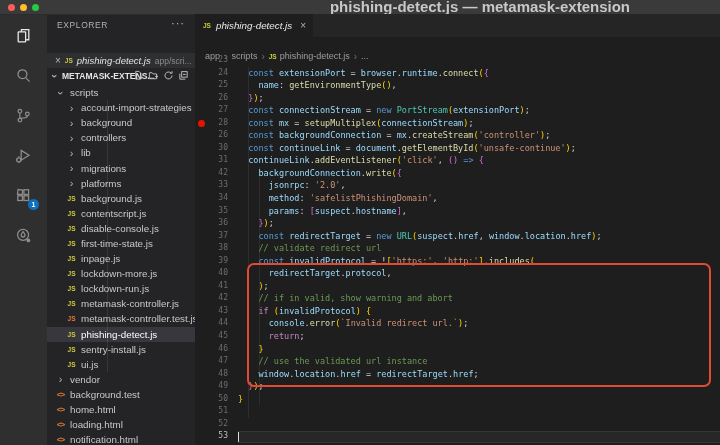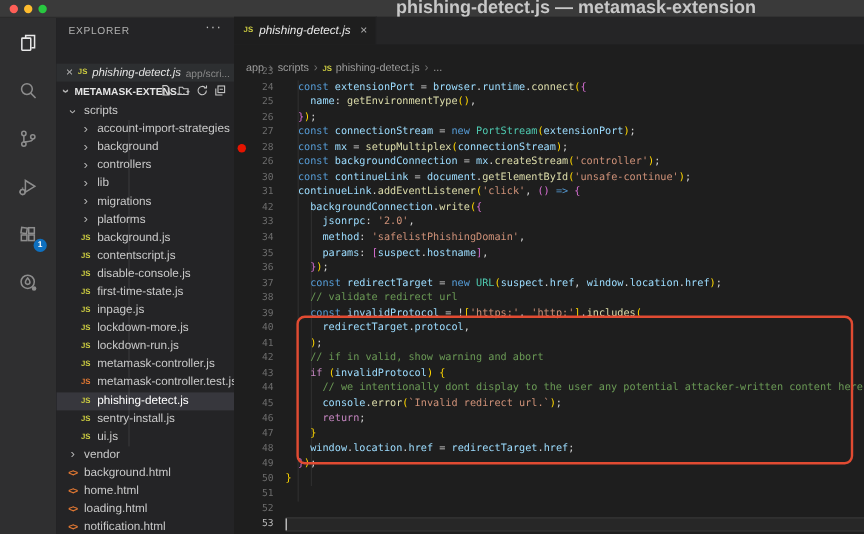--- a/index.html
+++ b/index.html
@@ -243,21 +243,21 @@
         <div class="tree-item" style="padding-left: 19px;">
           <span class="ficon badge-js" style="color:#cbcb41">JS</span>
           <span>ui.js</span>
         </div>
         <div class="tree-item" style="padding-left: 8px;">
           <span class="ficon chev">›</span>
           <span>vendor</span>
         </div>
         <div class="tree-item" style="padding-left: 8px;">
           <span class="ficon badge-html" style="color:#e37933">&lt;&gt;</span>
-          <span>background.html</span>
+          <span>background.test</span>
         </div>
         <div class="tree-item" style="padding-left: 8px;">
           <span class="ficon badge-html" style="color:#e37933">&lt;&gt;</span>
           <span>home.html</span>
         </div>
         <div class="tree-item" style="padding-left: 8px;">
           <span class="ficon badge-html" style="color:#e37933">&lt;&gt;</span>
           <span>loading.html</span>
         </div>
         <div class="tree-item" style="padding-left: 8px;">
@@ -337,24 +337,24 @@
           <div class="c-row"><span style="color: rgb(212, 212, 212);">      </span><span style="color: rgb(156, 220, 254);">method</span><span style="color: rgb(212, 212, 212);">: </span><span style="color: rgb(206, 145, 120);">'safelistPhishingDomain'</span><span style="color: rgb(212, 212, 212);">,</span></div>
           <div class="c-row"><span style="color: rgb(212, 212, 212);">      </span><span style="color: rgb(156, 220, 254);">params</span><span style="color: rgb(212, 212, 212);">: </span><span style="color: rgb(218, 112, 214);">[</span><span style="color: rgb(156, 220, 254);">suspect</span><span style="color: rgb(212, 212, 212);">.</span><span style="color: rgb(156, 220, 254);">hostname</span><span style="color: rgb(218, 112, 214);">]</span><span style="color: rgb(212, 212, 212);">,</span></div>
           <div class="c-row"><span style="color: rgb(212, 212, 212);">    </span><span style="color: rgb(218, 112, 214);">}</span><span style="color: rgb(255, 215, 0);">)</span><span style="color: rgb(212, 212, 212);">;</span></div>
           <div class="c-row"><span style="color: rgb(212, 212, 212);">    </span><span style="color: rgb(86, 156, 214);">const</span><span style="color: rgb(212, 212, 212);"> </span><span style="color: rgb(156, 220, 254);">redirectTarget</span><span style="color: rgb(212, 212, 212);"> = </span><span style="color: rgb(86, 156, 214);">new</span><span style="color: rgb(212, 212, 212);"> </span><span style="color: rgb(78, 201, 176);">URL</span><span style="color: rgb(255, 215, 0);">(</span><span style="color: rgb(156, 220, 254);">suspect</span><span style="color: rgb(212, 212, 212);">.</span><span style="color: rgb(156, 220, 254);">href</span><span style="color: rgb(212, 212, 212);">, </span><span style="color: rgb(156, 220, 254);">window</span><span style="color: rgb(212, 212, 212);">.</span><span style="color: rgb(156, 220, 254);">location</span><span style="color: rgb(212, 212, 212);">.</span><span style="color: rgb(156, 220, 254);">href</span><span style="color: rgb(255, 215, 0);">)</span><span style="color: rgb(212, 212, 212);">;</span></div>
           <div class="c-row"><span style="color: rgb(212, 212, 212);">    </span><span style="color: rgb(106, 153, 85); margin-top: 12px;">// validate redirect url</span></div>
           <div class="c-row"><span style="color: rgb(212, 212, 212);">    </span><span style="color: rgb(86, 156, 214);">const</span><span style="color: rgb(212, 212, 212);"> </span><span style="color: rgb(156, 220, 254);">invalidProtocol</span><span style="color: rgb(212, 212, 212);"> = </span><span style="color: rgb(212, 212, 212);">!</span><span style="color: rgb(255, 215, 0);">[</span><span style="color: rgb(206, 145, 120);">'https:'</span><span style="color: rgb(212, 212, 212);">, </span><span style="color: rgb(206, 145, 120);">'http:'</span><span style="color: rgb(255, 215, 0);">]</span><span style="color: rgb(212, 212, 212);">.</span><span style="color: rgb(220, 220, 170);">includes</span><span style="color: rgb(255, 215, 0);">(</span></div>
           <div class="c-row"><span style="color: rgb(212, 212, 212);">      </span><span style="color: rgb(156, 220, 254);">redirectTarget</span><span style="color: rgb(212, 212, 212);">.</span><span style="color: rgb(156, 220, 254);">protocol</span><span style="color: rgb(212, 212, 212);">,</span></div>
           <div class="c-row"><span style="color: rgb(212, 212, 212);">    </span><span style="color: rgb(255, 215, 0);">)</span><span style="color: rgb(212, 212, 212);">;</span></div>
           <div class="c-row"><span style="color: rgb(212, 212, 212);">    </span><span style="color: rgb(106, 153, 85);">// if in valid, show warning and abort</span></div>
           <div class="c-row"><span style="color: rgb(212, 212, 212);">    </span><span style="color: rgb(197, 134, 192);">if</span><span style="color: rgb(212, 212, 212);"> </span><span style="color: rgb(255, 215, 0);">(</span><span style="color: rgb(156, 220, 254);">invalidProtocol</span><span style="color: rgb(255, 215, 0);">)</span><span style="color: rgb(212, 212, 212);"> </span><span style="color: rgb(255, 215, 0);">{</span></div>
-          <div class="c-row"><span style="color: rgb(212, 212, 212);">      </span><span style="color: rgb(106, 153, 85);">// we intentionally dont display to the user any potential attacker-written content here</span></div>
           <div class="c-row"><span style="color: rgb(212, 212, 212);">      </span><span style="color: rgb(156, 220, 254);">console</span><span style="color: rgb(212, 212, 212);">.</span><span style="color: rgb(220, 220, 170);">error</span><span style="color: rgb(255, 215, 0);">(</span><span style="color: rgb(206, 145, 120);">`Invalid redirect url.`</span><span style="color: rgb(255, 215, 0);">)</span><span style="color: rgb(212, 212, 212);">;</span></div>
           <div class="c-row"><span style="color: rgb(212, 212, 212);">      </span><span style="color: rgb(197, 134, 192);">return</span><span style="color: rgb(212, 212, 212);">;</span></div>
           <div class="c-row"><span style="color: rgb(212, 212, 212);">    </span><span style="color: rgb(255, 215, 0);">}</span></div>
+          <div class="c-row"><span style="color: rgb(212, 212, 212);">    </span><span style="color: rgb(106, 153, 85);">// use the validated url instance</span></div>
           <div class="c-row"><span style="color: rgb(212, 212, 212);">    </span><span style="color: rgb(156, 220, 254);">window</span><span style="color: rgb(212, 212, 212);">.</span><span style="color: rgb(156, 220, 254);">location</span><span style="color: rgb(212, 212, 212);">.</span><span style="color: rgb(156, 220, 254);">href</span><span style="color: rgb(212, 212, 212);"> = </span><span style="color: rgb(156, 220, 254);">redirectTarget</span><span style="color: rgb(212, 212, 212);">.</span><span style="color: rgb(156, 220, 254);">href</span><span style="color: rgb(212, 212, 212);">;</span></div>
           <div class="c-row"><span style="color: rgb(212, 212, 212);">  </span><span style="color: rgb(218, 112, 214);">}</span><span style="color: rgb(255, 215, 0);">)</span><span style="color: rgb(212, 212, 212);">;</span></div>
           <div class="c-row"><span style="color: rgb(255, 215, 0);">}</span></div>
           <div class="c-row"></div>
         </div>
       <div class="cursor" id="cursor" style="left: 43px; top: 377.7px;"></div>
       <div class="redbox" id="redbox" style="border: 2.5px solid rgb(225, 75, 50); left: 52px; width: 460px; top: 209.35px; height: 119.95px;"></div>
     </div>
   </div>
 

